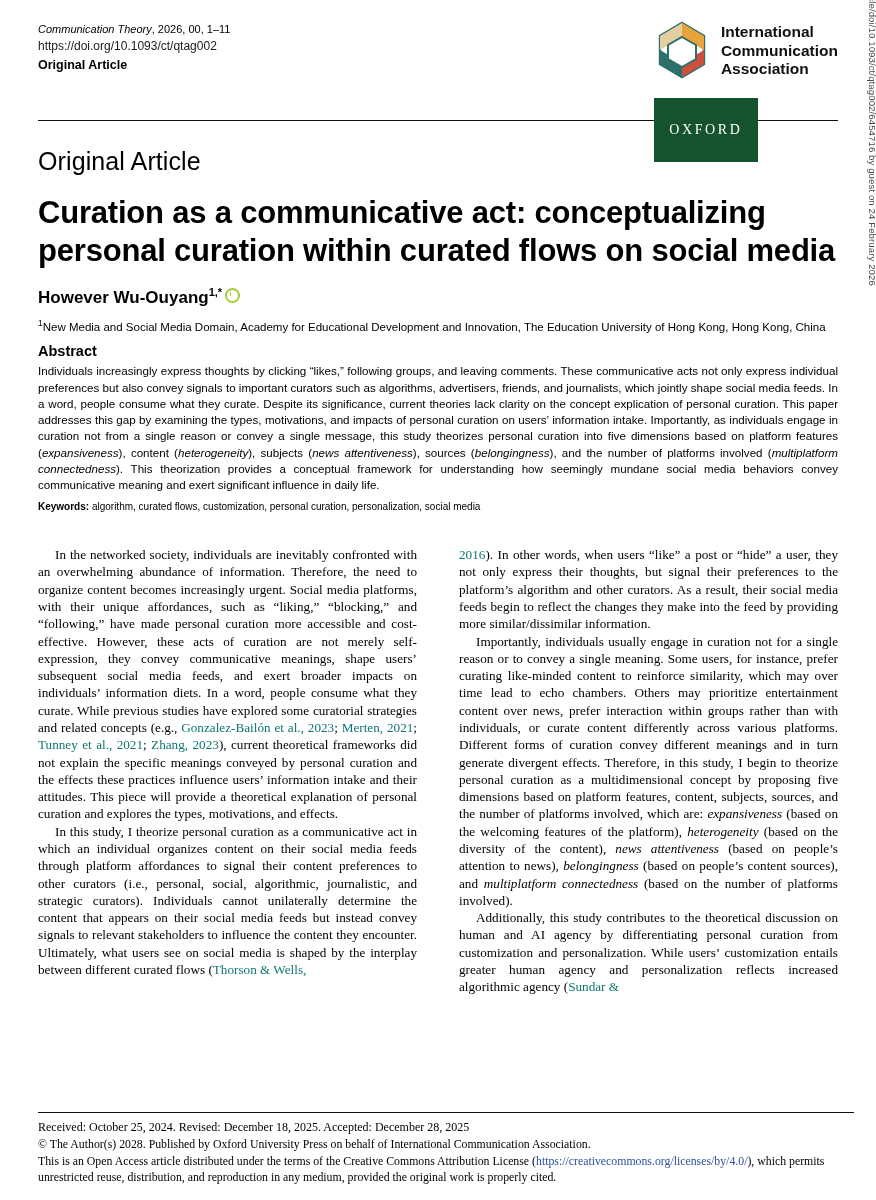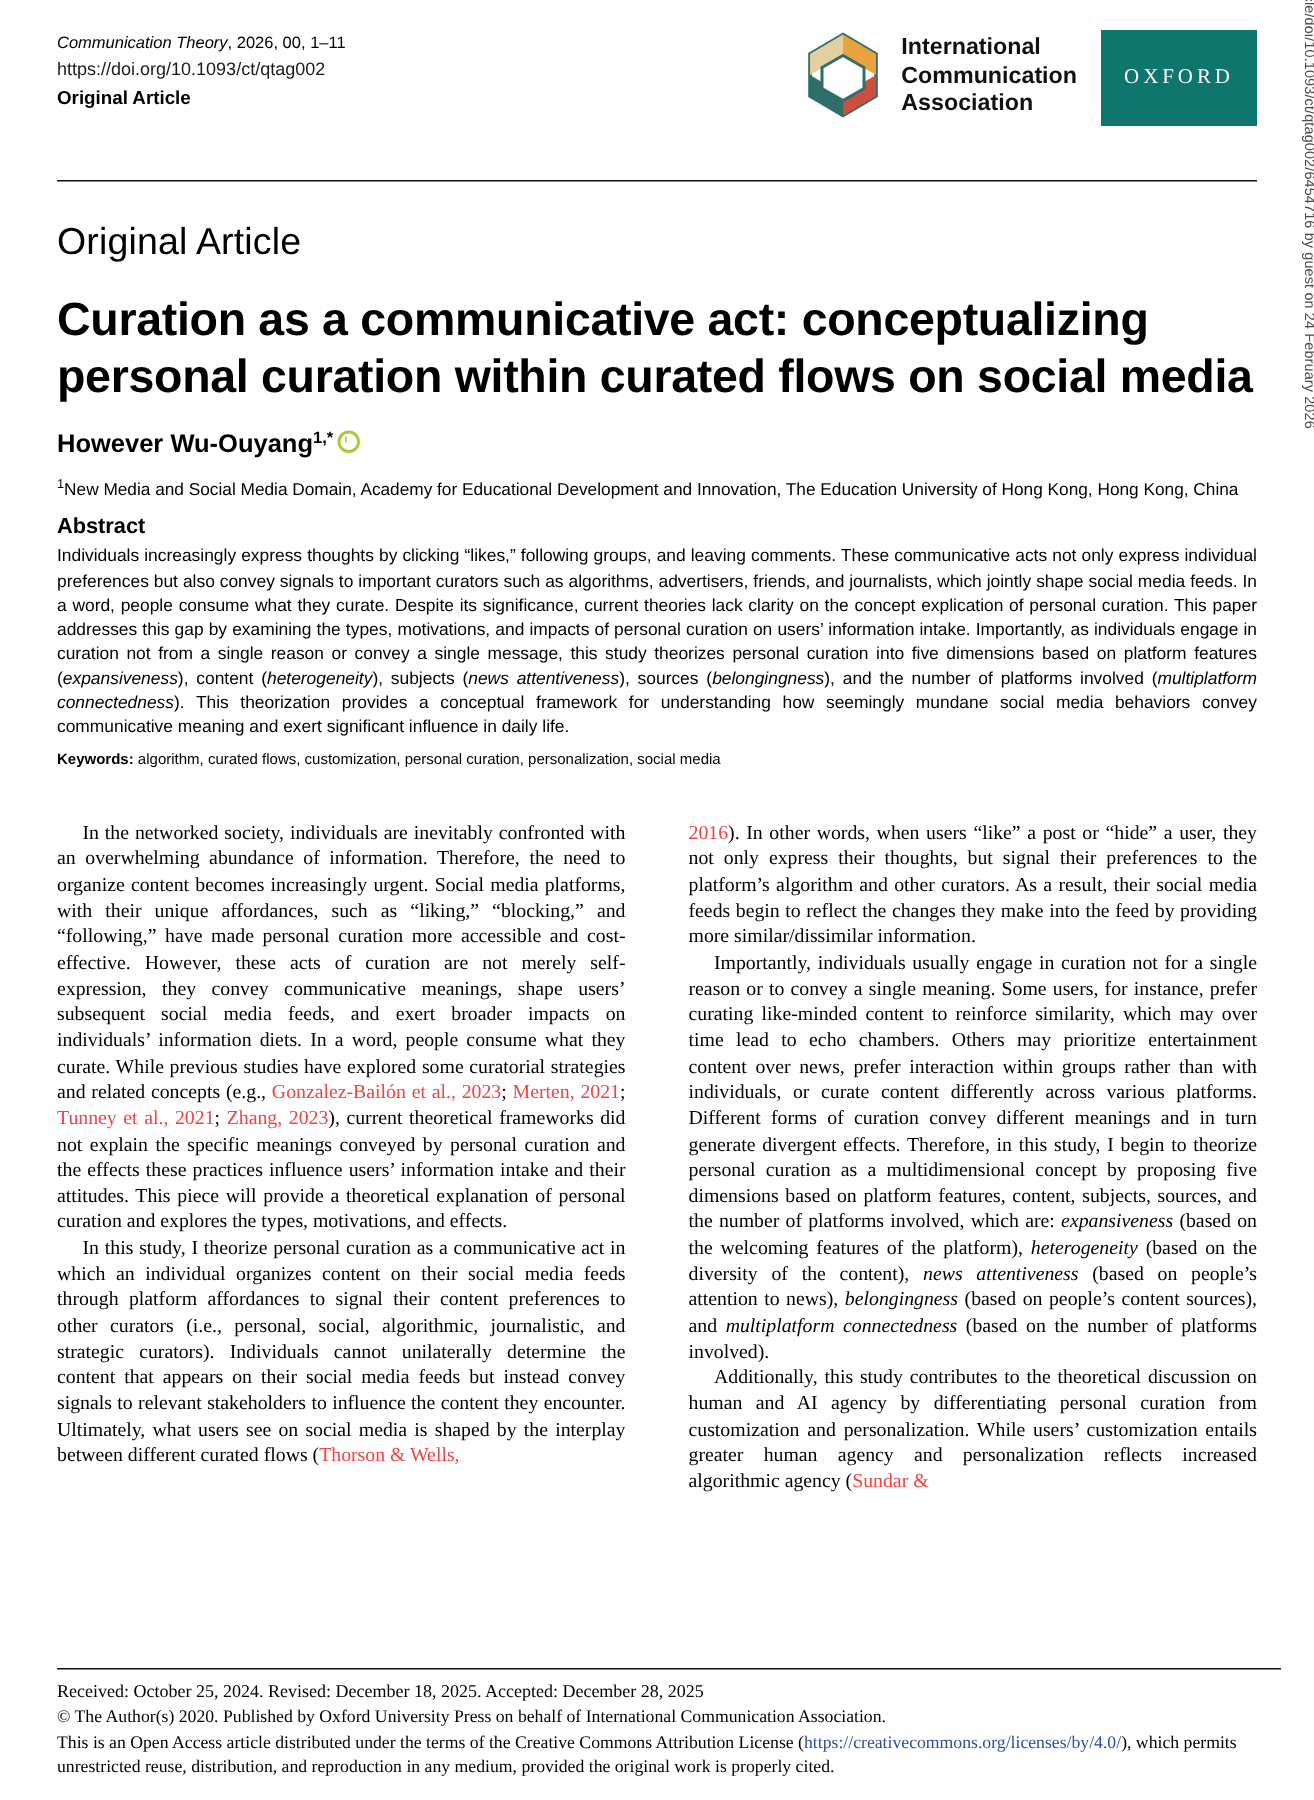--- a/index.html
+++ b/index.html
@@ -48,20 +48,21 @@
   .article-type-small {
     font-size: 12.5px;
     font-weight: bold;
     margin-top: 1px;
   }
   .masthead-right {
     display: flex;
     align-items: flex-start;
     gap: 16px;
     padding-top: 2px;
+    flex-direction: column;
   }
   .ica-block {
     display: flex;
     align-items: center;
     gap: 11px;
   }
   .ica-mark {
     width: 56px;
     height: 62px;
     position: relative;
@@ -69,21 +70,21 @@
   .ica-text {
     font-family: "Liberation Sans", sans-serif;
     font-weight: bold;
     font-size: 15.5px;
     line-height: 1.22;
     color: #111;
   }
   .oxford-box {
     width: 104px;
     height: 64px;
-    background: #0f766e;
+    background: #14532d;
     color: #ffffff;
     display: flex;
     align-items: center;
     justify-content: center;
     font-family: "Liberation Serif", serif;
     font-size: 14px;
     letter-spacing: 2.6px;
   }
   .rule {
     border: 0;
@@ -188,21 +189,21 @@
     text-align: justify;
   }
   .col p {
     margin: 0;
     text-indent: 17px;
   }
   .col p.first {
     text-indent: 17px;
   }
   .cite {
-    color: #ef4444;
+    color: #0f766e;
   }
   em { font-style: italic; }
 
   
   .footer {
     position: absolute;
     left: 38px;
     right: 22px;
     bottom: 14px;
     font-family: "Liberation Serif", serif;
@@ -293,19 +294,19 @@
     <div class="col">
       <p style="text-indent:0"><span class="cite">2016</span><span>). In other words, when users “like” a post or “hide” a user, they not only express their thoughts, but signal their preferences to the platform’s algorithm and other curators. As a result, their social media feeds begin to reflect the changes they make into the feed by providing more similar/dissimilar information.</span></p>
       <p><span>Importantly, individuals usually engage in curation not for a single reason or to convey a single meaning. Some users, for instance, prefer curating like-minded content to reinforce similarity, which may over time lead to echo chambers. Others may prioritize entertainment content over news, prefer interaction within groups rather than with individuals, or curate content differently across various platforms. Different forms of curation convey different meanings and in turn generate divergent effects. Therefore, in this study, I begin to theorize personal curation as a multidimensional concept by proposing five dimensions based on platform features, content, subjects, sources, and the number of platforms involved, which are: </span><em>expansiveness</em><span> (based on the welcoming features of the platform), </span><em>heterogeneity</em><span> (based on the diversity of the content), </span><em>news attentiveness</em><span> (based on people’s attention to news), </span><em>belongingness</em><span> (based on people’s content sources), and </span><em>multiplatform connectedness</em><span> (based on the number of platforms involved).</span></p>
       <p><span>Additionally, this study contributes to the theoretical discussion on human and AI agency by differentiating personal curation from customization and personalization. While users’ customization entails greater human agency and personalization reflects increased algorithmic agency (</span><span class="cite">Sundar &amp;</span></p>
     </div>
   </div>
 
   <div class="footer">
     <hr>
     <p class="footer-line received"><span>Received:</span> <span>October 25, 2024.</span> <span>Revised:</span> <span>December 18, 2025.</span> <span>Accepted:</span> <span>December 28, 2025</span></p>
-    <p class="footer-line footer-small">© The Author(s) 2020. Published by Oxford University Press on behalf of International Communication Association.</p>
+    <p class="footer-line footer-small">© The Author(s) 2028. Published by Oxford University Press on behalf of International Communication Association.</p>
     <p class="footer-line footer-small"><span>This is an Open Access article distributed under the terms of the Creative Commons Attribution License (</span><span class="link">https://creativecommons.org/licenses/by/4.0/</span><span>), which permits unrestricted reuse, distribution, and reproduction in any medium, provided the original work is properly cited.</span></p>
   </div>
 
   <div class="side-text">Downloaded from https://academic.oup.com/ct/advance-article/doi/10.1093/ct/qtag002/6454716 by guest on 24 February 2026</div>
 
 </div>
 
 </body></html>

